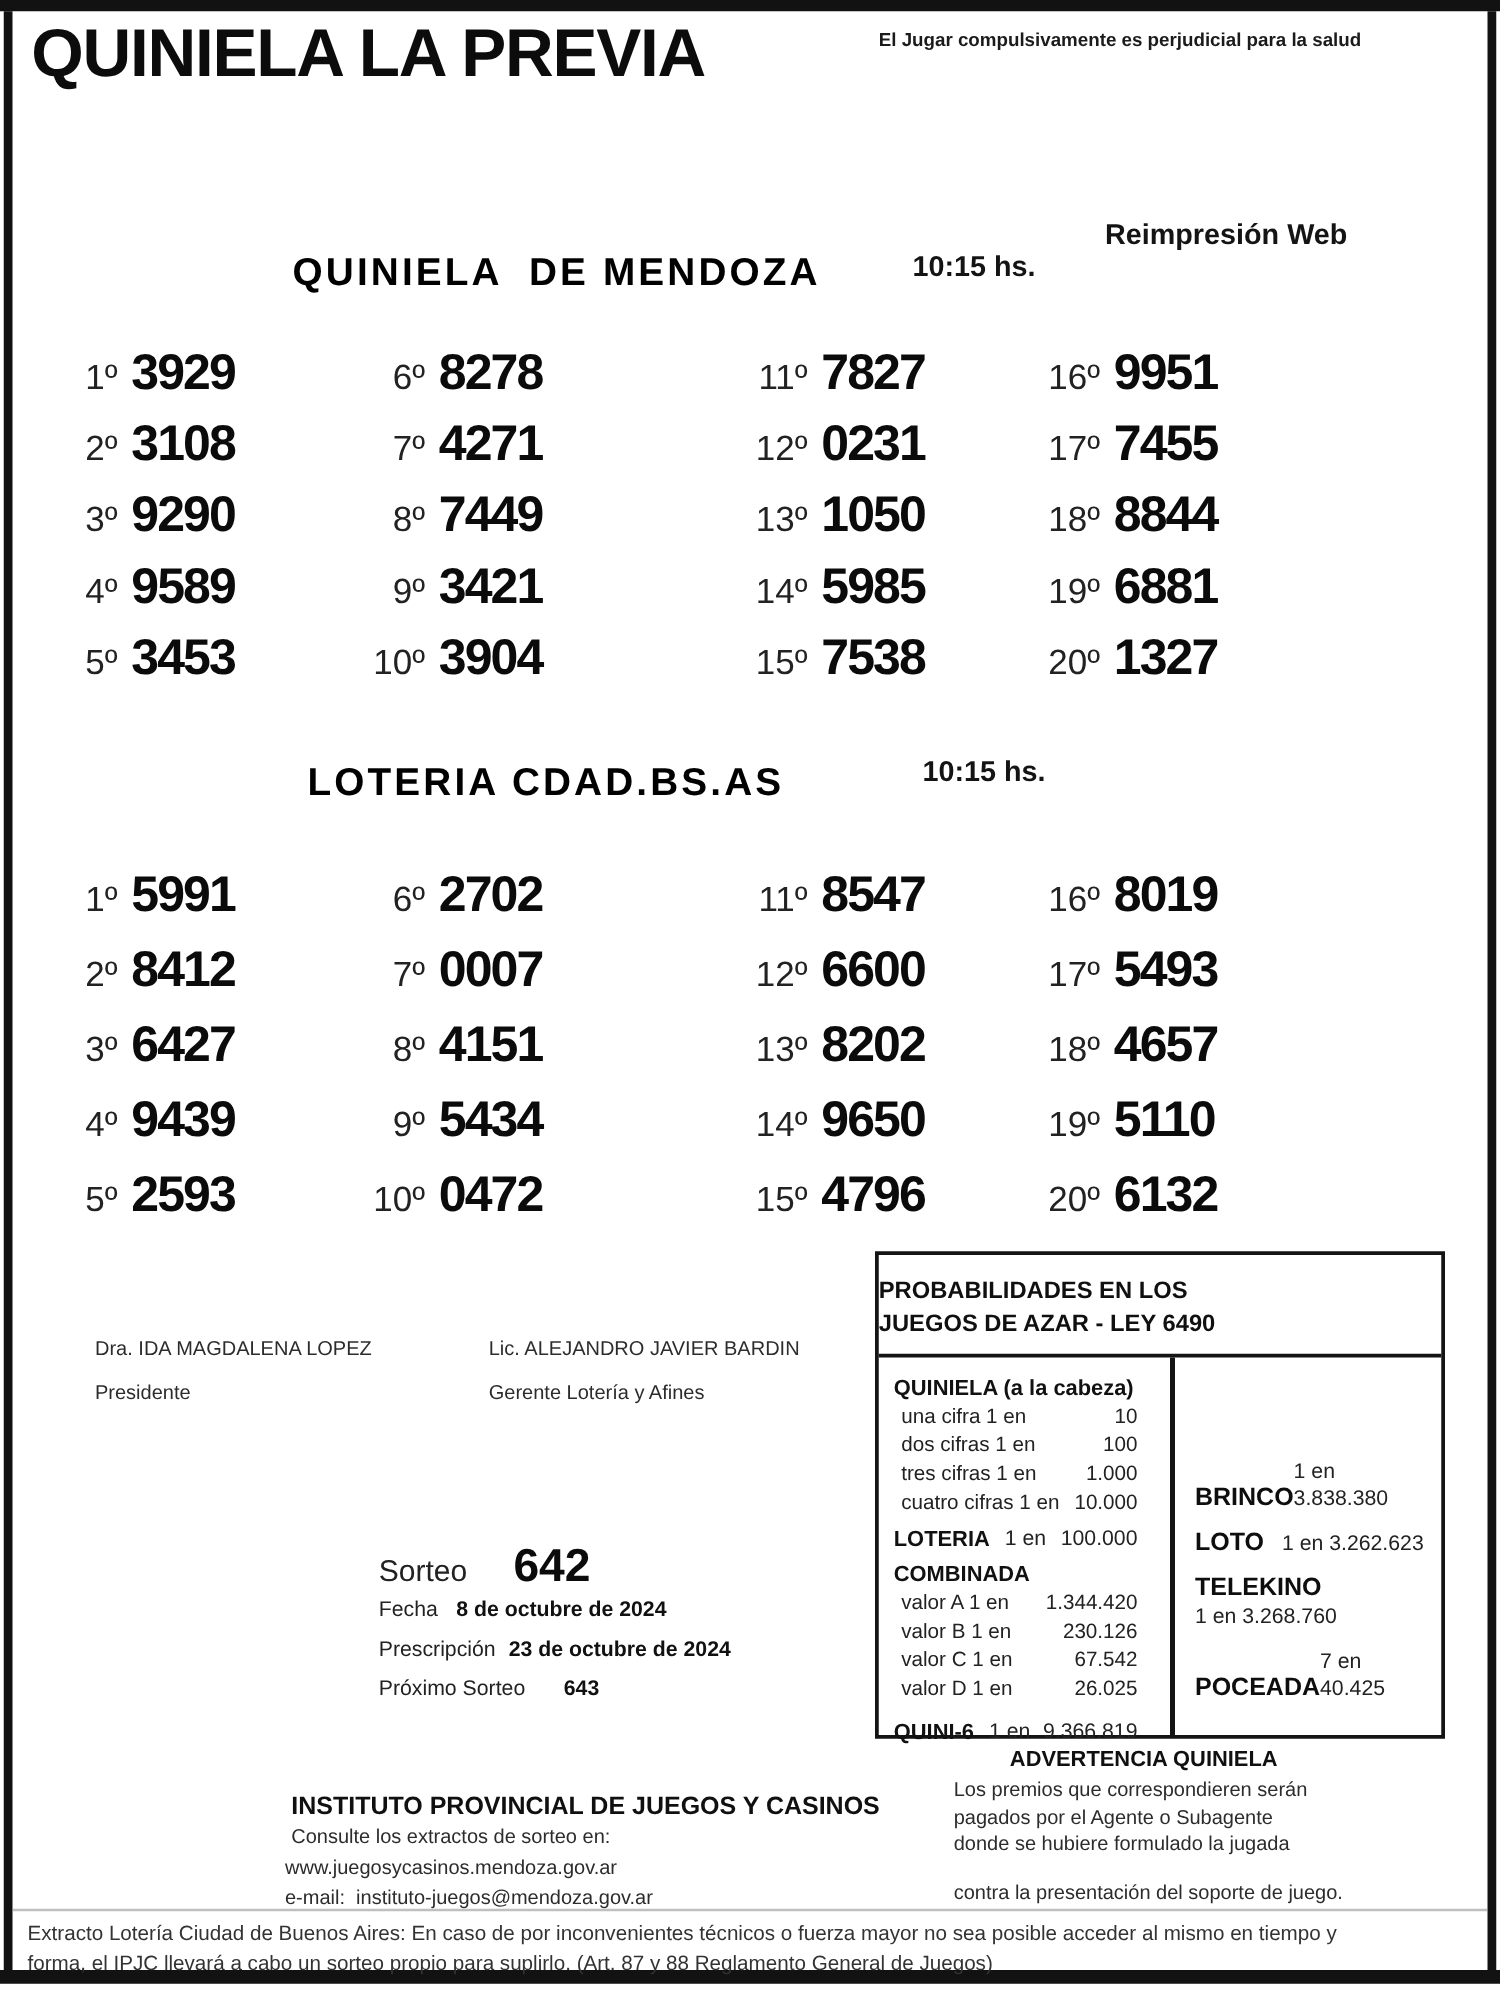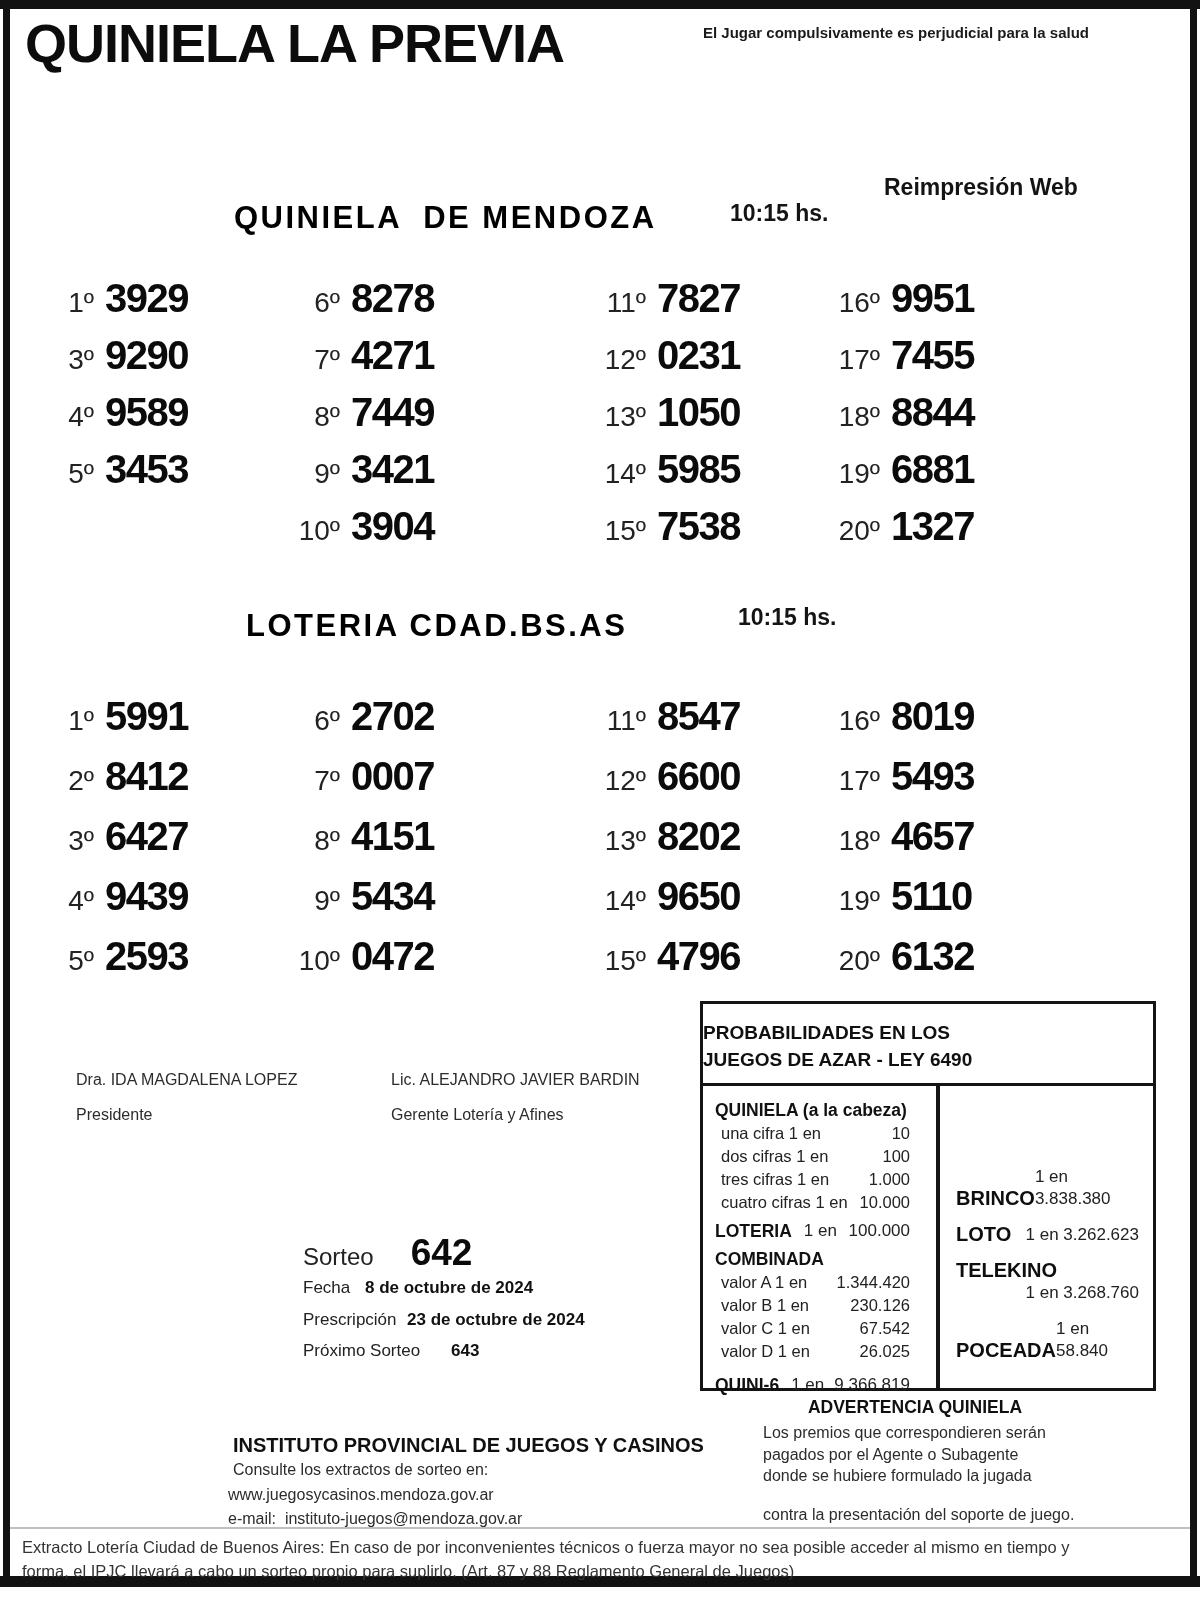--- a/index.html
+++ b/index.html
@@ -38,21 +38,21 @@
   .plrow{display:flex;justify-content:space-between;font-size:16.5px;line-height:23px;padding-left:6px;color:#222}
   .plbig{display:flex;align-items:flex-end;font-size:17px;line-height:24px;color:#222}
   .plbig .lbl{font-weight:700;font-size:17.5px;color:#111}
   .plbig .mid{margin-left:12px}
   .plbig .val{margin-left:auto}
   .mt5{margin-top:5px}.mt4{margin-top:4px}.mt10{margin-top:10px}
   .prrow{display:flex;justify-content:space-between;align-items:flex-end}
   .prl{font-weight:700;font-size:20px;line-height:24px;color:#0e0e0e}
   .prv{font-size:17px;line-height:22px;color:#222}
   .mt12{margin-top:12px}.mt14{margin-top:14px}
-  .prstack .prv{text-align:right}
+  .prstack .prv{text-align:left}
 
   .drawrow{white-space:nowrap}
   .sorteo-label{font-size:24px;color:#222}
   .sorteo-num{font-size:37px;font-weight:700;margin-left:37px;color:#0b0b0b}
   .dl{font-size:17px;line-height:22px;white-space:nowrap;color:#222}
   .dlab{display:inline-block}
   .dval{font-weight:700;color:#111}
 
   .inst-name{font-size:20px;font-weight:700;color:#101010}
   .small{font-size:16px;color:#2c2c2c;white-space:pre}
@@ -73,20 +73,21 @@
 <div class="abs page-title">QUINIELA LA PREVIA</div>
 <div class="abs warning">El Jugar compulsivamente es perjudicial para la salud</div>
 
 <div class="abs sec-title" style="left:234px;top:200px">QUINIELA  DE MENDOZA</div>
 <div class="abs time" style="left:730px;top:200px">10:15 hs.</div>
 <div class="abs reprint">Reimpresión Web</div>
 
 <div class="abs grid h57" style="top:270px;height:288px">
   <div class="rcol narrow" style="left:52px">
     <div class="rr"><span class="rp">1º</span><span class="rn">3929</span></div>
+    <div class="rr"><span class="rp">2º</span><span class="rn">3108</span></div>
     <div class="rr"><span class="rp">3º</span><span class="rn">9290</span></div>
     <div class="rr"><span class="rp">4º</span><span class="rn">9589</span></div>
     <div class="rr"><span class="rp">5º</span><span class="rn">3453</span></div>
   </div>
   <div class="rcol narrow" style="left:298px">
     <div class="rr"><span class="rp">6º</span><span class="rn">8278</span></div>
     <div class="rr"><span class="rp">7º</span><span class="rn">4271</span></div>
     <div class="rr"><span class="rp">8º</span><span class="rn">7449</span></div>
     <div class="rr"><span class="rp">9º</span><span class="rn">3421</span></div>
     <div class="rr"><span class="rp">10º</span><span class="rn">3904</span></div>
@@ -207,21 +208,21 @@
       <div class="prrow mt12">
           <span class="prl">LOTO</span>
           <span class="prv">1 en 3.262.623</span>
         </div>
       <div class="prstack mt12">
           <div class="prl">TELEKINO</div>
           <div class="prv">1 en 3.268.760</div>
         </div>
       <div class="prrow mt14">
           <span class="prl">POCEADA</span>
-          <span class="prv">1 en 58.840</span>
+          <span class="prv">7 en 40.425</span>
         </div>
     </div>
   </div>
 </div>
 
 <div class="abs drawrow" style="left:303px;top:1232px"><span class="sorteo-label">Sorteo</span><span class="sorteo-num">642</span></div>
 <div class="abs dl" style="left:303px;top:1277px"><span class="dlab" style="width:62px">Fecha</span><span class="dval">8 de octubre de 2024</span></div>
 <div class="abs dl" style="left:303px;top:1309px"><span class="dlab" style="width:104px">Prescripción</span><span class="dval">23 de octubre de 2024</span></div>
 <div class="abs dl" style="left:303px;top:1340px"><span class="dlab" style="width:148px">Próximo Sorteo</span><span class="dval">643</span></div>
 

